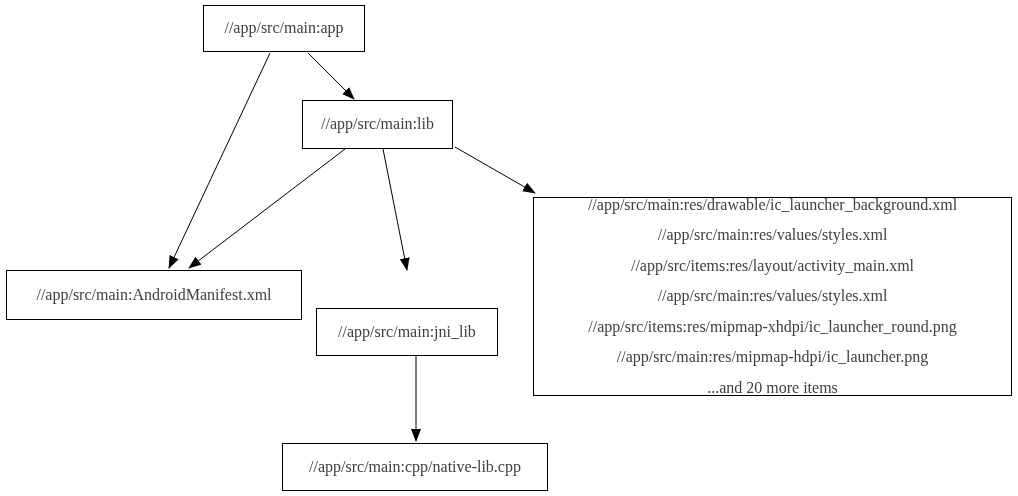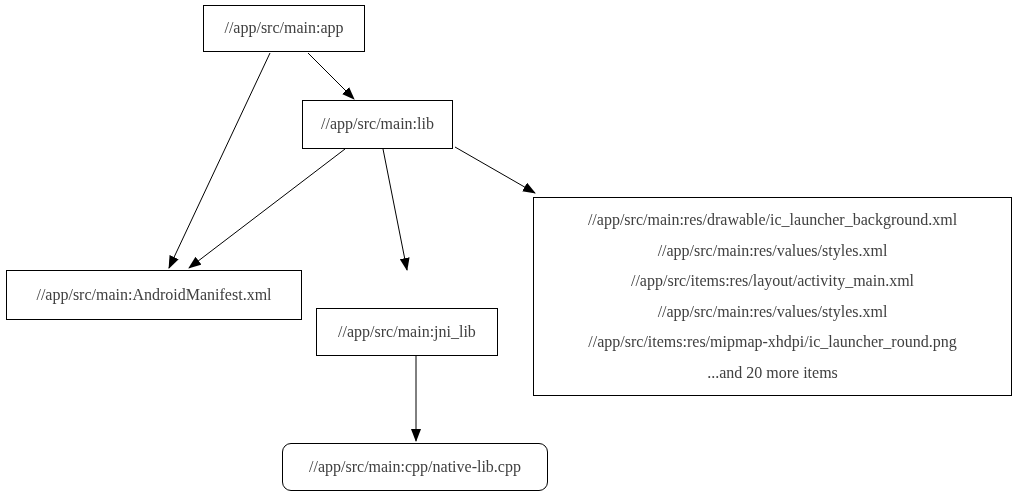--- a/index.html
+++ b/index.html
@@ -39,21 +39,21 @@
   .node.multiline {
     flex-direction: column;
     justify-content: center;
     gap: 12px;
   }
   .node-app        { left: 203px; top: 5px;   width: 162px; height: 47px; }
   .node-lib        { left: 302px; top: 100px; width: 151px; height: 49px; }
   .node-manifest   { left: 6px;   top: 270px; width: 296px; height: 50px; }
   .node-jni-lib    { left: 316px; top: 272px; width: 182px; height: 48px; margin-top: 36px; }
   .node-resources  { left: 533px; top: 197px; width: 479px; height: 199px; }
-  .node-native-lib { left: 282px; top: 443px; width: 266px; height: 48px; border-radius: 9px; }
+  .node-native-lib { left: 282px; top: 443px; width: 266px; height: 48px; }
   .res-line {
     display: block;
   }
 </style>
 </head>
 <body>
 
 <div class="canvas">
 
   <svg class="edges-layer" width="1018" height="496" viewBox="0 0 1018 496" xmlns="http://www.w3.org/2000/svg">
@@ -85,20 +85,21 @@
   <div class="node node-jni-lib">
     <span>//app/src/main:jni_lib</span>
   </div>
 
   <div class="node multiline node-resources">
     <span class="res-line">//app/src/main:res/drawable/ic_launcher_background.xml</span>
     <span class="res-line">//app/src/main:res/values/styles.xml</span>
     <span class="res-line">//app/src/items:res/layout/activity_main.xml</span>
     <span class="res-line">//app/src/main:res/values/styles.xml</span>
     <span class="res-line">//app/src/items:res/mipmap-xhdpi/ic_launcher_round.png</span>
+    <span class="res-line">//app/src/main:res/mipmap-hdpi/ic_launcher.png</span>
     <span class="res-line">...and 20 more items</span>
   </div>
 
   <div class="node node-native-lib">
     <span>//app/src/main:cpp/native-lib.cpp</span>
   </div>
 
 </div>
 
 </body></html>

